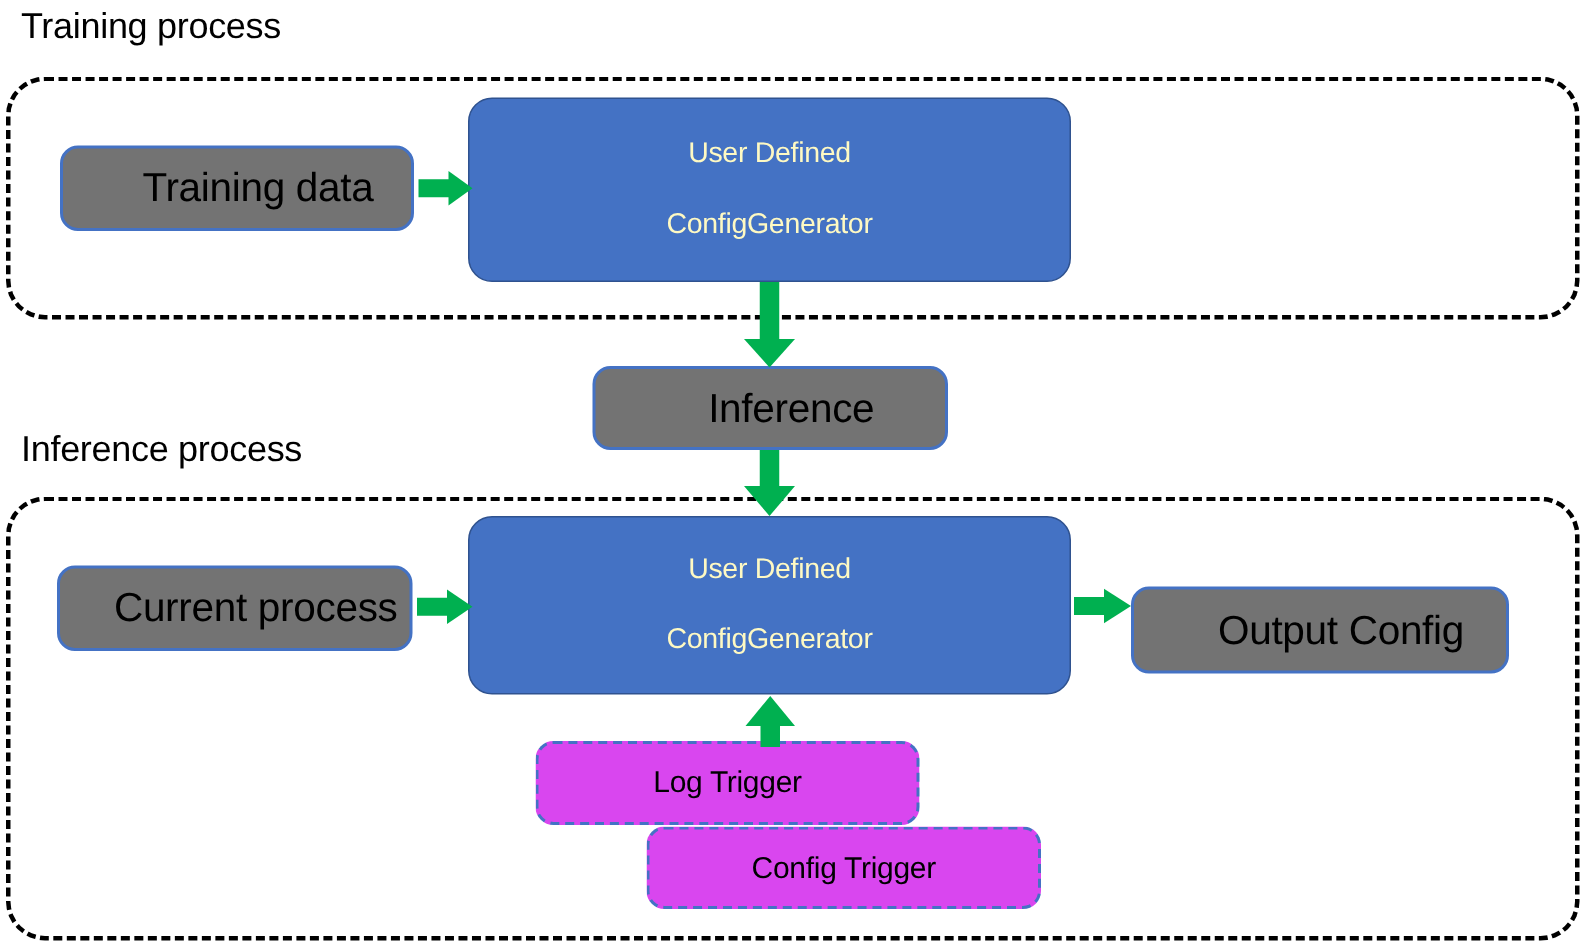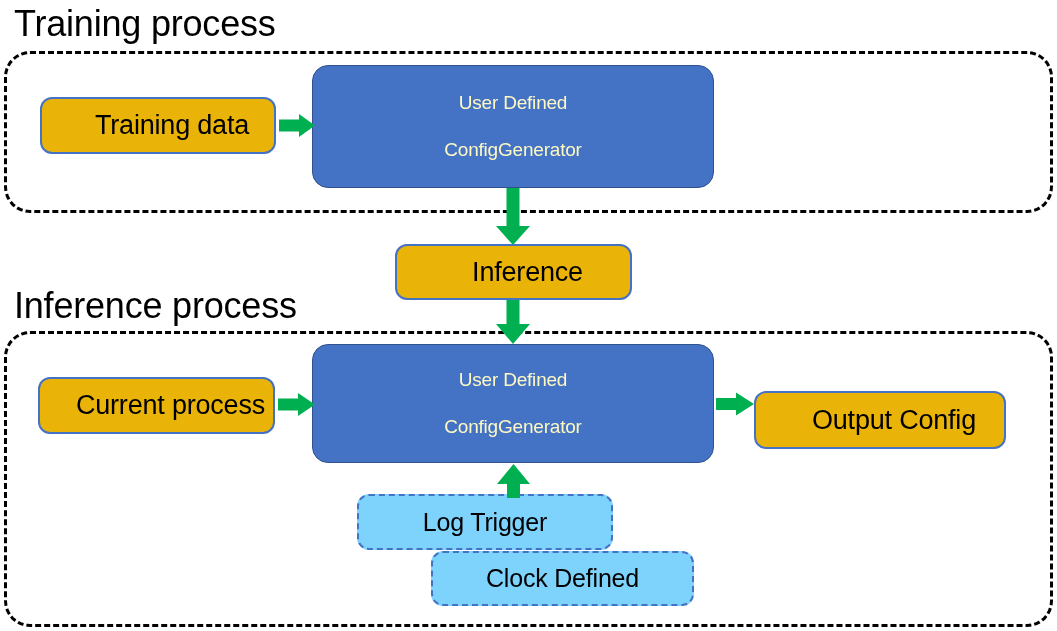--- a/index.html
+++ b/index.html
@@ -16,21 +16,21 @@
   #stage {
     position: relative;
     width: 1057px;
     height: 631px;
     background: #ffffff;
   }
 
   
   .section-caption {
     position: absolute;
-    font-size: 36px;
+    font-size: 24px;
     line-height: 1;
     color: #000000;
     white-space: nowrap;
     letter-spacing: -0.2px;
   }
   #caption-training { left: 14px; top: 6px; }
   #caption-inference { left: 14px; top: 288px; }
 
   
   .process-container {
@@ -62,21 +62,21 @@
     gap: 23px;
   }
   #box-train-generator { left: 312px; top: 65px; width: 402px; height: 123px; }
   #box-infer-generator { left: 312px; top: 344px; width: 402px; height: 119px; }
   .blue-box .line { display: block; }
 
   
   .white-box {
     position: absolute;
     box-sizing: border-box;
-    background: #eab308;
+    background: #737373;
     border: 2.5px solid #4472C4;
     border-radius: 12px;
     color: #000000;
     display: flex;
     align-items: center;
     justify-content: center;
     font-size: 27px;
     line-height: 1;
     text-align: center;
     white-space: nowrap;
@@ -85,28 +85,28 @@
   }
   #box-training-data { left: 40px; top: 97px; width: 236px; height: 57px; }
   #box-checkpoint   { left: 395px; top: 244px; width: 237px; height: 56px; }
   #box-current-status { left: 38px; top: 377px; width: 237px; height: 57px; }
   #box-output-config  { left: 754px; top: 375px; width: 252px; height: 58px; margin-top: 16px; }
 
   
   .trigger-box {
     position: absolute;
     box-sizing: border-box;
-    background: #7dd3fc;
+    background: #d946ef;
     border: 2.5px dashed #4472C4;
     border-radius: 12px;
     color: #000000;
     display: flex;
     align-items: center;
     justify-content: center;
-    font-size: 25px;
+    font-size: 20px;
     line-height: 1;
     white-space: nowrap;
     letter-spacing: -0.2px;
   }
   #box-log-trigger   { left: 357px; top: 494px; width: 256px; height: 56px; z-index: 3; }
   #box-clock-trigger { left: 431px; top: 551px; width: 263px; height: 55px; z-index: 4; }
 
   
   #arrow-layer {
     position: absolute;
@@ -144,21 +144,21 @@
 
   <div class="blue-box" id="box-infer-generator">
     <span class="line">User Defined</span>
     <span class="line">ConfigGenerator</span>
   </div>
 
   <div class="white-box" id="box-output-config">Output Config</div>
 
   <div class="trigger-box" id="box-log-trigger">Log Trigger</div>
 
-  <div class="trigger-box" id="box-clock-trigger">Clock Defined</div>
+  <div class="trigger-box" id="box-clock-trigger">Config Trigger</div>
 
   <svg id="arrow-layer" viewBox="0 0 1057 631">
 
     <g>
       <rect x="279" y="119.5" width="22" height="12" fill="#00B050"></rect>
       <polygon points="299,114 315,125.5 299,137" fill="#00B050"></polygon>
     </g>
 
     <g>
       <rect x="506.5" y="188" width="13" height="40" fill="#00B050"></rect>

